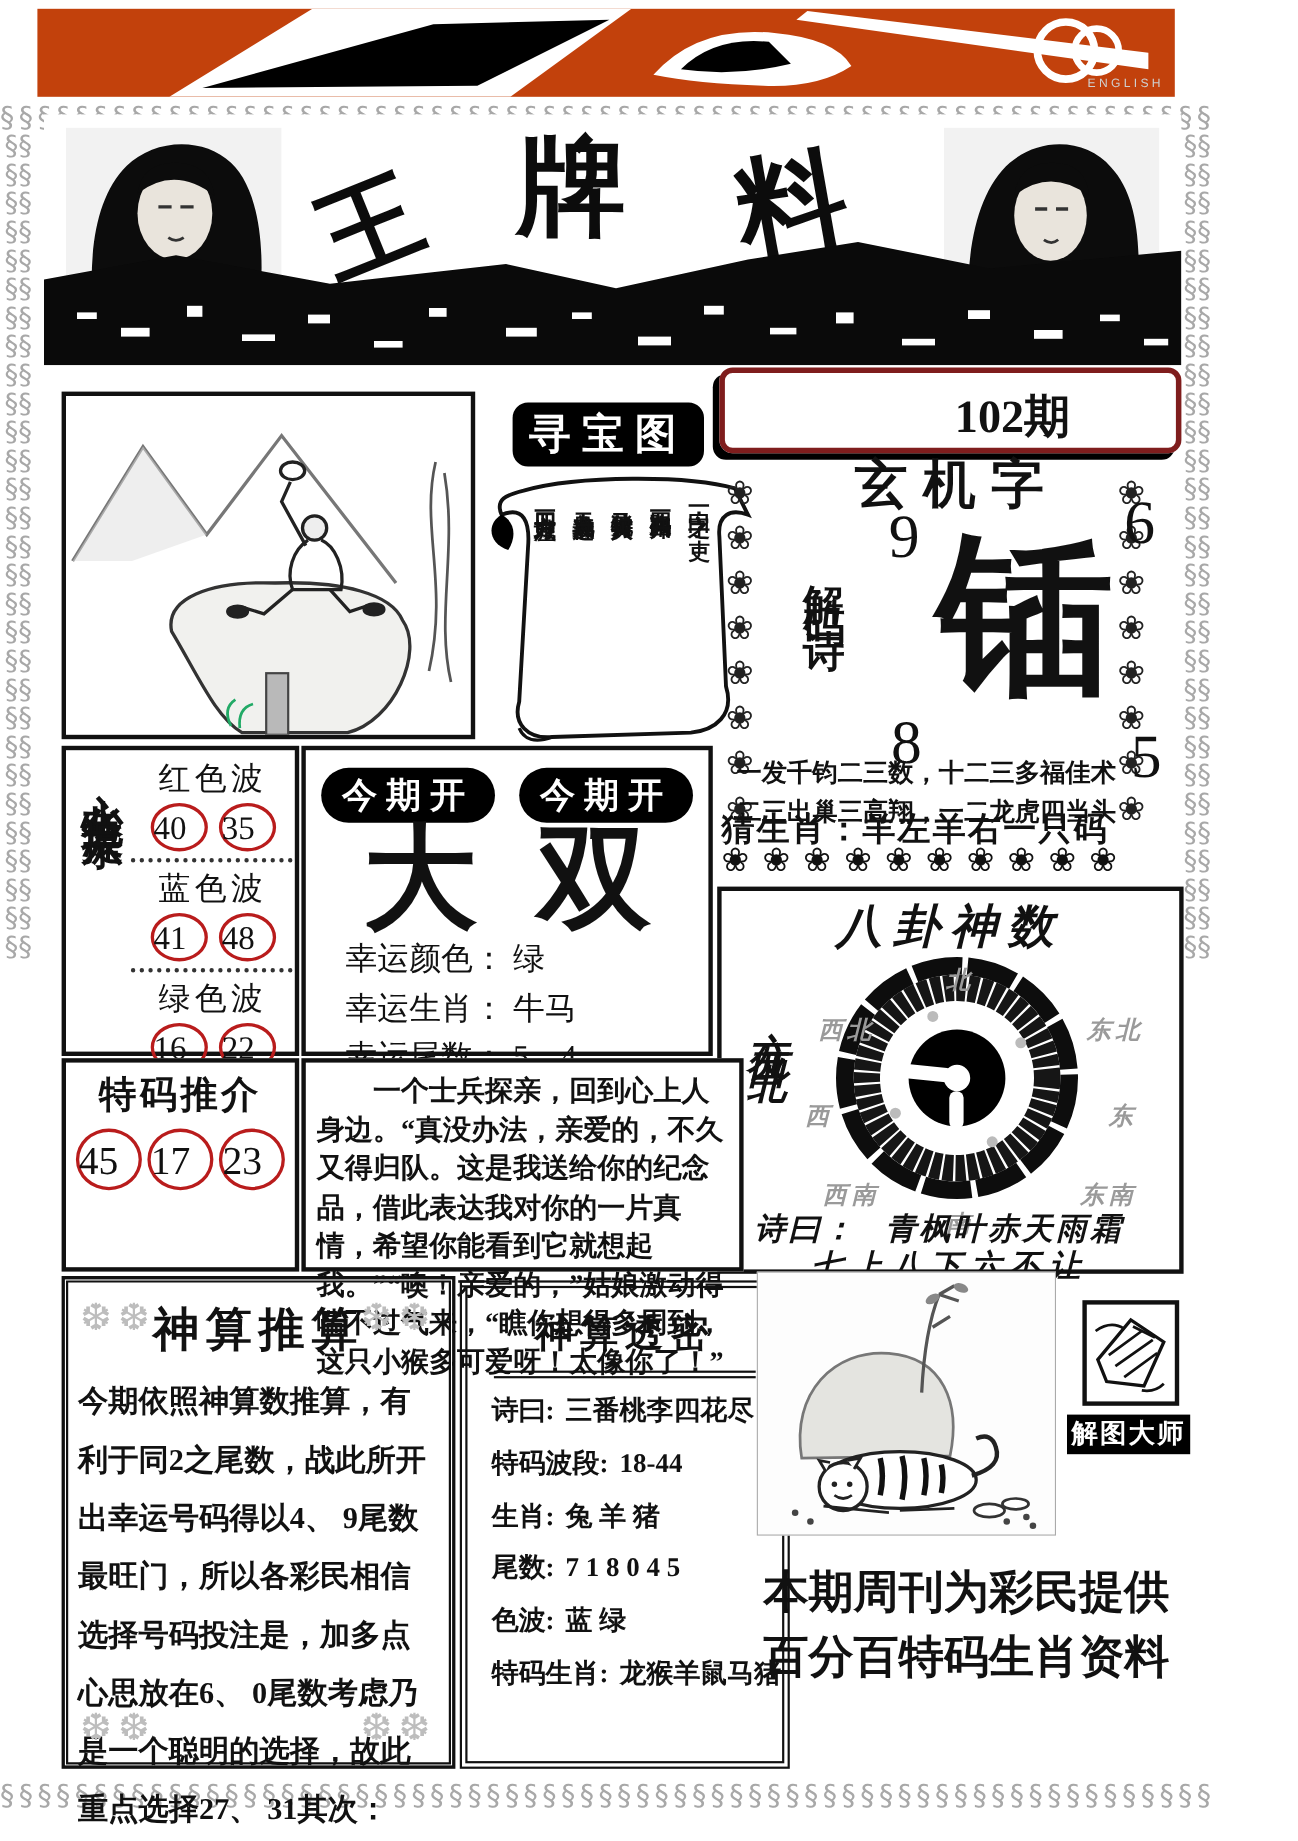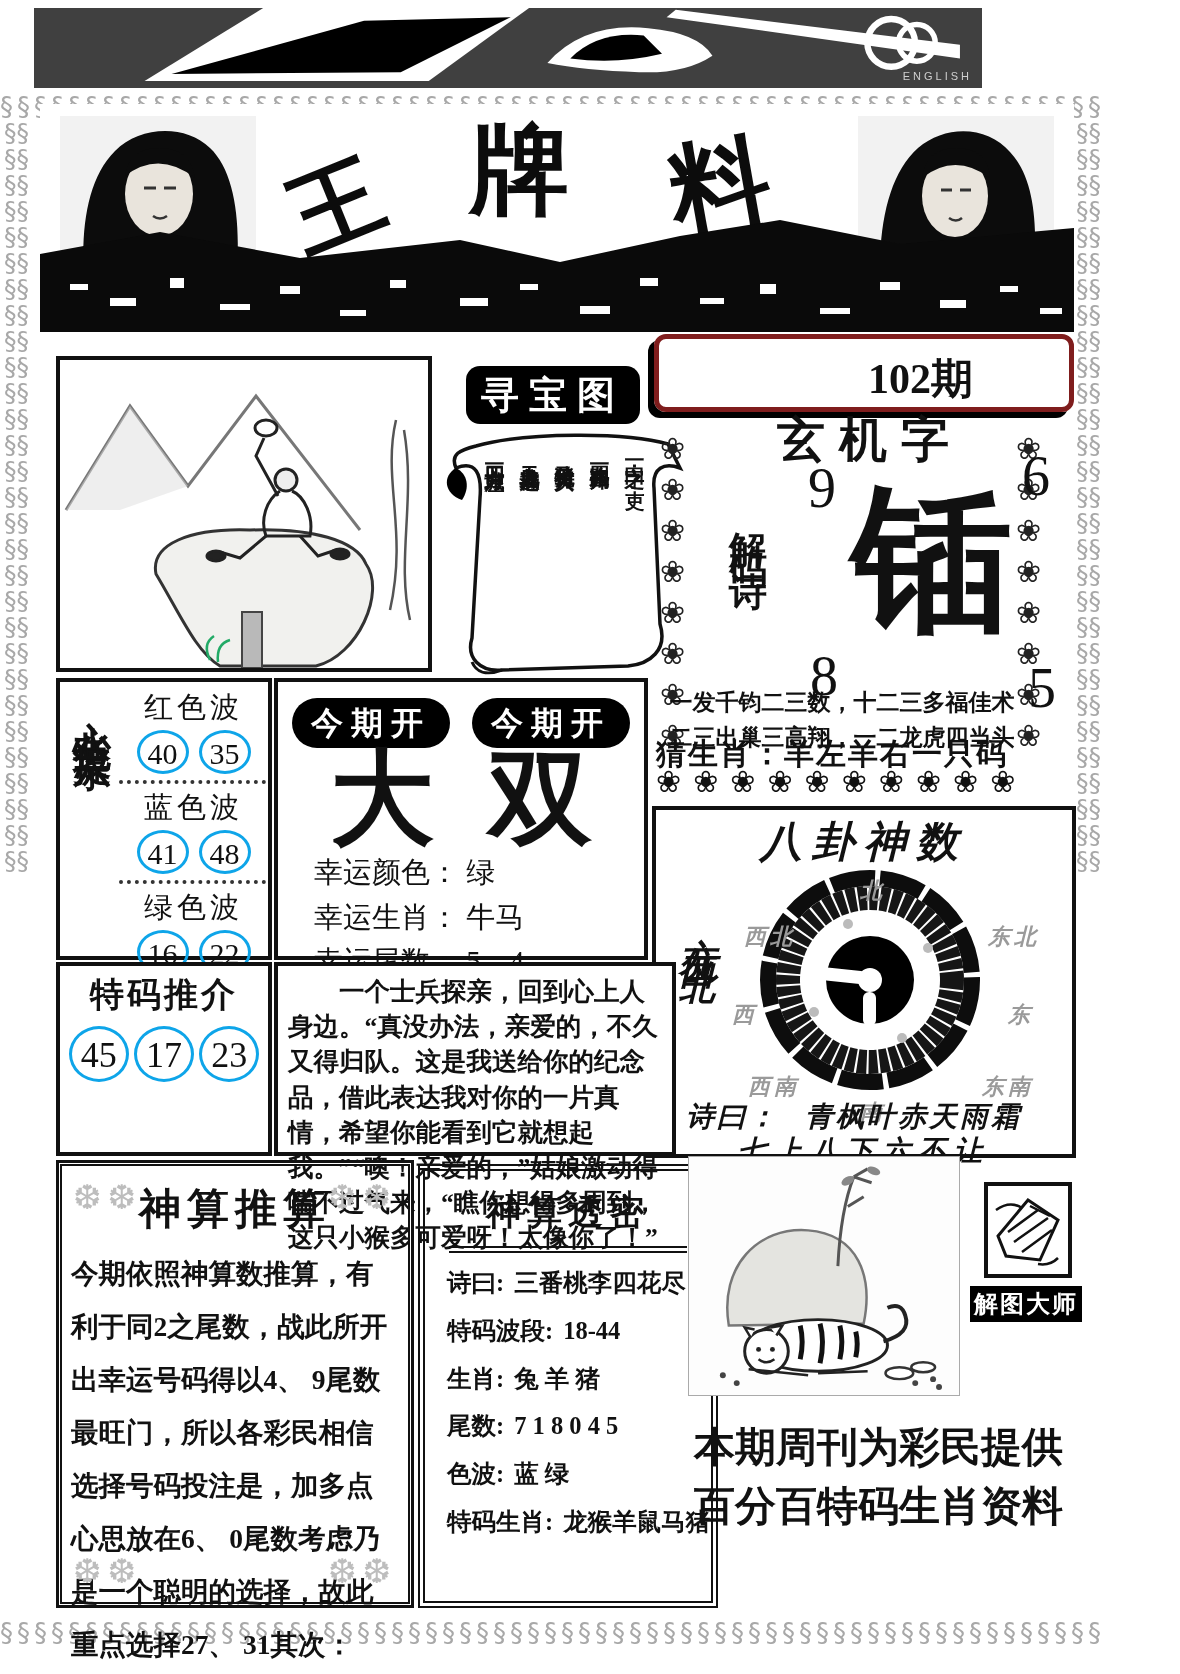--- a/index.html
+++ b/index.html
@@ -7,21 +7,21 @@
          font-family:"Liberation Serif", serif; color:#111; overflow:hidden; }
   .abs { position:absolute; }
   .ni { user-select:none; }
 
   
   .chain { color:#a8a8a8; font-family:"DejaVu Sans", sans-serif; overflow:hidden; }
   .chain-h { font-size:26px; letter-spacing:4px; white-space:nowrap; height:34px; line-height:34px; }
   .chain-v { width:26px; font-size:25px; line-height:26px; word-break:break-all; }
 
   
-  #banner { left:34px; top:8px; width:948px; height:80px; background:#404040; }
+  #banner { left:34px; top:8px; width:1034px; height:80px; background:#c2410c; }
   #banner svg { position:absolute; inset:0; }
   #english { position:absolute; right:10px; bottom:6px; color:#cfcfcf; font-size:11px;
              letter-spacing:3px; font-family:"Liberation Sans", sans-serif; }
 
   
   #header { left:40px; top:104px; width:1034px; height:228px; background:#fff; }
   .photo { width:196px; height:210px; top:12px; }
   .title-char { font-family:"DejaVu Serif", serif; font-weight:bold; color:#0c0c0c; }
   #cityscape { left:0; bottom:0; width:100%; height:118px; }
 
@@ -55,21 +55,21 @@
   #poems { left:664px; top:686px; width:356px; text-align:center; font-size:23px; font-weight:bold; line-height:1.5; }
   #zodiac-line { left:656px; top:734px; width:376px; font-size:30px; font-weight:bold; letter-spacing:2px; }
 
   
   #xinshui { left:56px; top:678px; width:216px; height:282px; display:flex; }
   #xinshui .vtitle { writing-mode:vertical-rl; font-size:38px; font-weight:bold;
                      letter-spacing:7px; padding:8px 2px 0 6px; }
   #xinshui .groups { flex:1; padding-top:6px; }
   .wgroup { text-align:center; }
   .wgroup .wlabel { font-size:29px; letter-spacing:4px; }
-  .circ { display:inline-block; border:3px solid #0ea5e9; border-radius:50%; text-align:center; }
+  .circ { display:inline-block; border:3px solid #b91c1c; border-radius:50%; text-align:left; }
   .circ.small { width:52px; height:44px; line-height:42px; font-size:30px; margin:2px 3px; }
   .dotted-sep { border-top:4px dotted #333; margin:4px 2px 4px 0; }
 
   
   #jinqikai { left:274px; top:678px; width:374px; height:282px; }
   #pills { display:flex; justify-content:center; gap:22px; margin-top:16px; }
   .pill { background:#000; color:#fff; border-radius:30px; width:158px; height:50px;
           font-size:32px; font-weight:bold; text-align:center; line-height:50px; letter-spacing:8px; }
   #bigpair { display:flex; justify-content:space-between; padding:0 52px; margin-top:-10px; }
   #bigpair span { font-size:104px; font-weight:bold; font-family:"DejaVu Serif", serif; line-height:1.15; }

